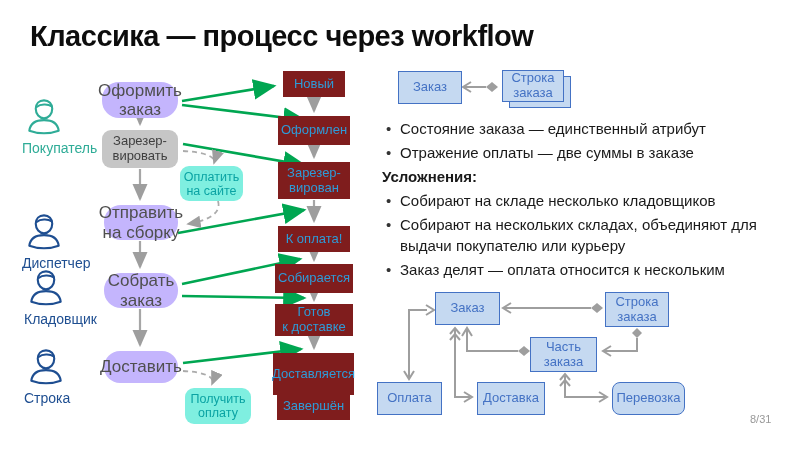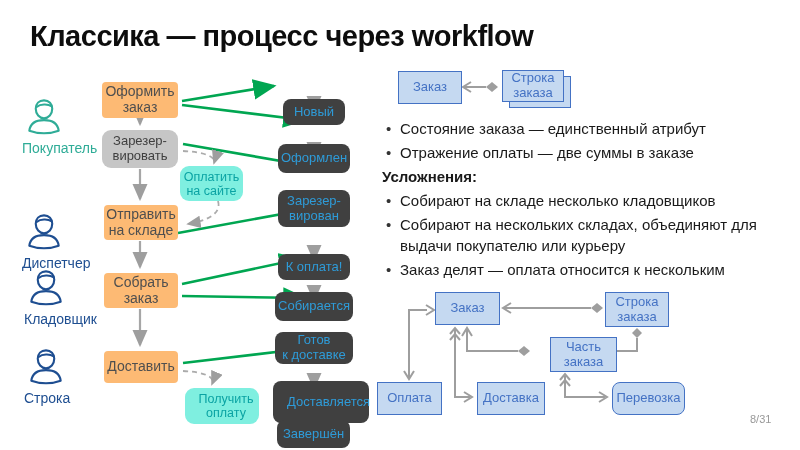--- a/index.html
+++ b/index.html
@@ -3,24 +3,24 @@
 <meta charset="utf-8">
 <style>
   html,body{margin:0;padding:0;background:#fff;}
   .slide{position:relative;width:800px;height:450px;background:#ffffff;overflow:hidden;
          font-family:"Liberation Sans", sans-serif;}
   .title{position:absolute;left:30px;top:20px;font-size:29px;font-weight:700;color:#0d0d0d;
          letter-spacing:-0.5px;white-space:nowrap;}
   svg.overlay{position:absolute;left:0;top:0;z-index:1;pointer-events:none;}
   .box{position:absolute;z-index:2;display:flex;align-items:center;justify-content:center;
        text-align:center;white-space:pre-line;line-height:1.12;}
-  .action{background:#fdba74;border-radius:4px;color:#4f4f4f;font-size:14px;}
+  .action{background:#c4b5fd;border-radius:17px;color:#4f4f4f;font-size:17px;}
   .reserve{background:#c6c6c6;border-radius:9px;color:#3f3f3f;font-size:13px;}
   .pay{background:#7fefe0;border-radius:9px;color:#0aa3a3;font-size:12.5px;}
-  .state{background:#404040;border-radius:8px;color:#2e9bd8;font-size:13px;margin-top:28px;}
+  .state{background:#7f1d1d;border-radius:0;color:#2e9bd8;font-size:13px;}
   .ent{background:#c5d9f1;border:1.5px solid #4472c4;color:#4472c4;font-size:13px;box-sizing:border-box;}
   .role{position:absolute;z-index:2;display:flex;flex-direction:column;align-items:flex-start;}
   .role .icon{line-height:0;}
   .role .rlabel{font-size:14px;margin-top:1px;white-space:nowrap;}
   .role-teal{color:#2fac97;}
   .role-navy{color:#1e4e91;}
   .notes{position:absolute;left:382px;top:118px;width:408px;z-index:2;color:#1a1a1a;
          font-size:15px;line-height:21px;}
   .note{margin-bottom:3px;}
   .note.bullet{position:relative;padding-left:18px;}
@@ -155,56 +155,56 @@
     <span class="rlabel">Строка</span>
   </div>
 
   <div class="box action" style="left:102px;top:82px;width:76px;height:36px;">Оформить
 заказ</div>
   <div class="box reserve" style="left:102px;top:130px;width:76px;height:38px;">Зарезер-
 вировать</div>
   <div class="box pay" style="left:180px;top:166px;width:63px;height:35px;">Оплатить
 на сайте</div>
   <div class="box action" style="left:104px;top:205px;width:74px;height:35px;">Отправить
-на складе</div>
+на сборку</div>
   <div class="box action" style="left:104px;top:273px;width:74px;height:35px;">Собрать
 заказ</div>
   <div class="box action" style="left:104px;top:351px;width:74px;height:32px;">Доставить</div>
-  <div class="box pay" style="left:185px;top:388px;width:66px;height:36px;padding-left:8px;">Получить
+  <div class="box pay" style="left:185px;top:388px;width:66px;height:36px;">Получить
 оплату</div>
 
   <div class="box state" style="left:283px;top:71px;width:62px;height:26px;">Новый</div>
   <div class="box state" style="left:278px;top:116px;width:72px;height:29px;">Оформлен</div>
   <div class="box state" style="left:278px;top:162px;width:72px;height:37px;">Зарезер-
 вирован</div>
   <div class="box state" style="left:278px;top:226px;width:72px;height:26px;">К оплата!</div>
   <div class="box state" style="left:275px;top:264px;width:78px;height:29px;">Собирается</div>
   <div class="box state" style="left:275px;top:304px;width:78px;height:32px;">Готов
 к доставке</div>
-  <div class="box state" style="left:273px;top:353px;width:81px;height:42px;padding-left:15px;">Доставляется</div>
+  <div class="box state" style="left:273px;top:353px;width:81px;height:42px;">Доставляется</div>
   <div class="box state" style="left:277px;top:392px;width:73px;height:28px;">Завершён</div>
 
   <div class="box ent" style="left:398px;top:71px;width:64px;height:33px;">Заказ</div>
   <div class="box ent" style="left:509px;top:76px;width:62px;height:32px;z-index:1;"></div>
   <div class="box ent" style="left:502px;top:70px;width:62px;height:32px;">Строка
 заказа</div>
 
   <div class="notes">
     <div class="note bullet">Состояние заказа — единственный атрибут</div>
     <div class="note bullet">Отражение оплаты — две суммы в заказе</div>
     <div class="note heading">Усложнения:</div>
     <div class="note bullet">Собирают на складе несколько кладовщиков</div>
     <div class="note bullet">Собирают на нескольких складах, объединяют для выдачи покупателю или курьеру</div>
     <div class="note bullet">Заказ делят — оплата относится к нескольким</div>
   </div>
 
   <div class="box ent" style="left:435px;top:292px;width:65px;height:33px;">Заказ</div>
   <div class="box ent" style="left:605px;top:292px;width:64px;height:35px;">Строка
 заказа</div>
-  <div class="box ent" style="left:530px;top:337px;width:67px;height:35px;margin-left:20px;">Часть
+  <div class="box ent" style="left:530px;top:337px;width:67px;height:35px;">Часть
 заказа</div>
   <div class="box ent" style="left:377px;top:382px;width:65px;height:33px;">Оплата</div>
   <div class="box ent" style="left:477px;top:382px;width:68px;height:33px;">Доставка</div>
   <div class="box ent" style="left:612px;top:382px;width:73px;height:33px;border-radius:8px;">Перевозка</div>
 
   <div class="pageno">8/31</div>
 
 </div>
 
 </body></html>

